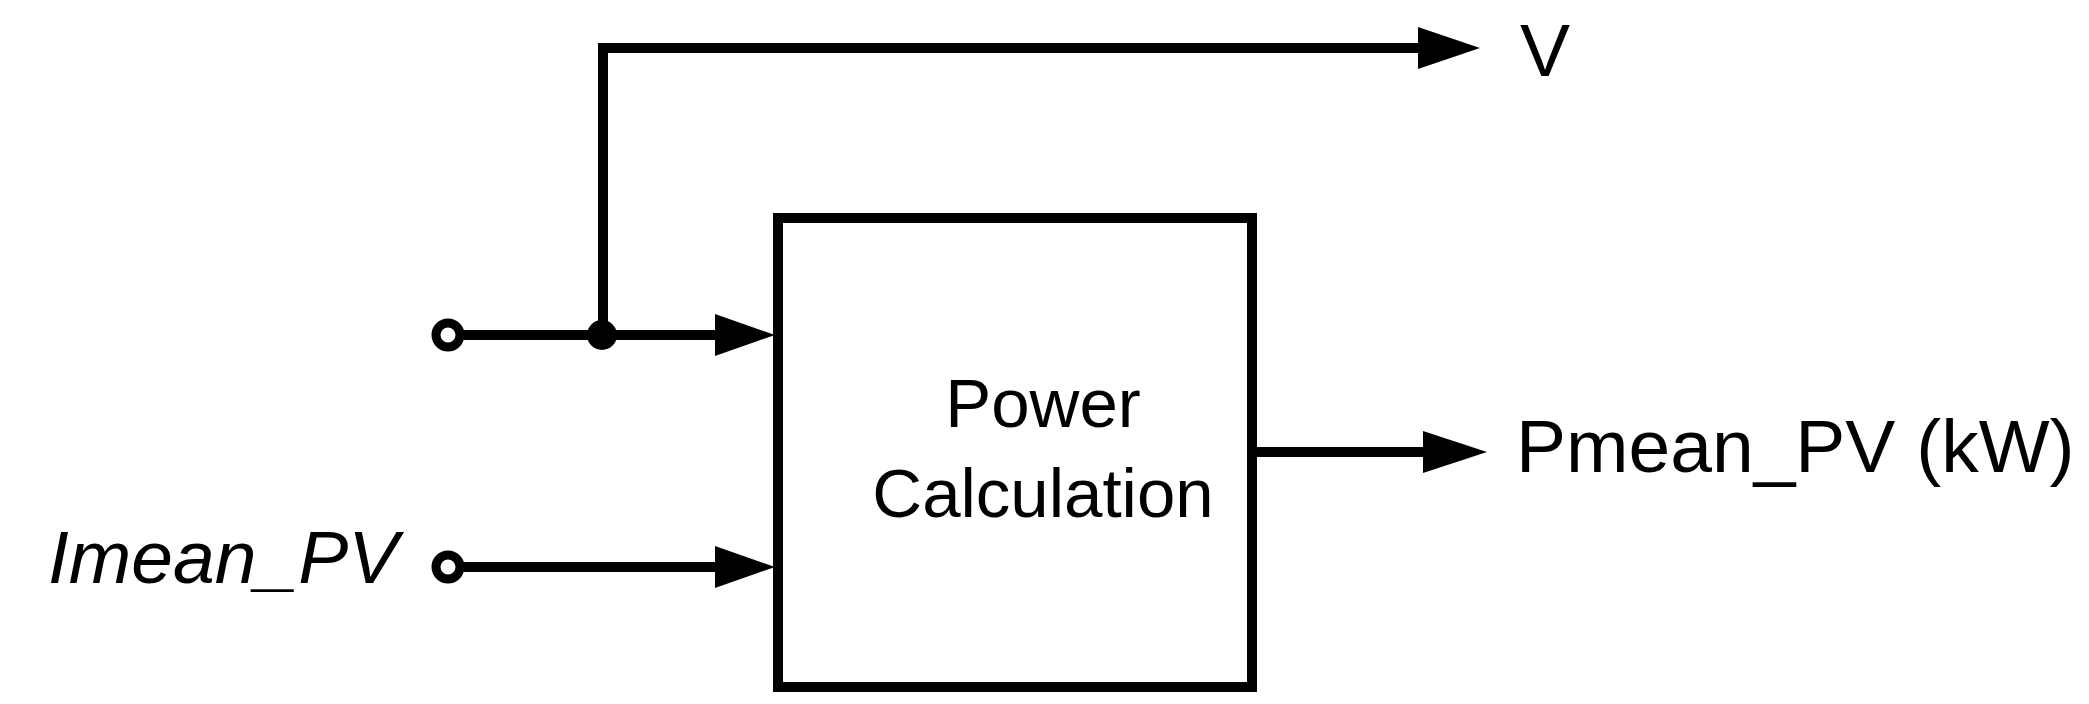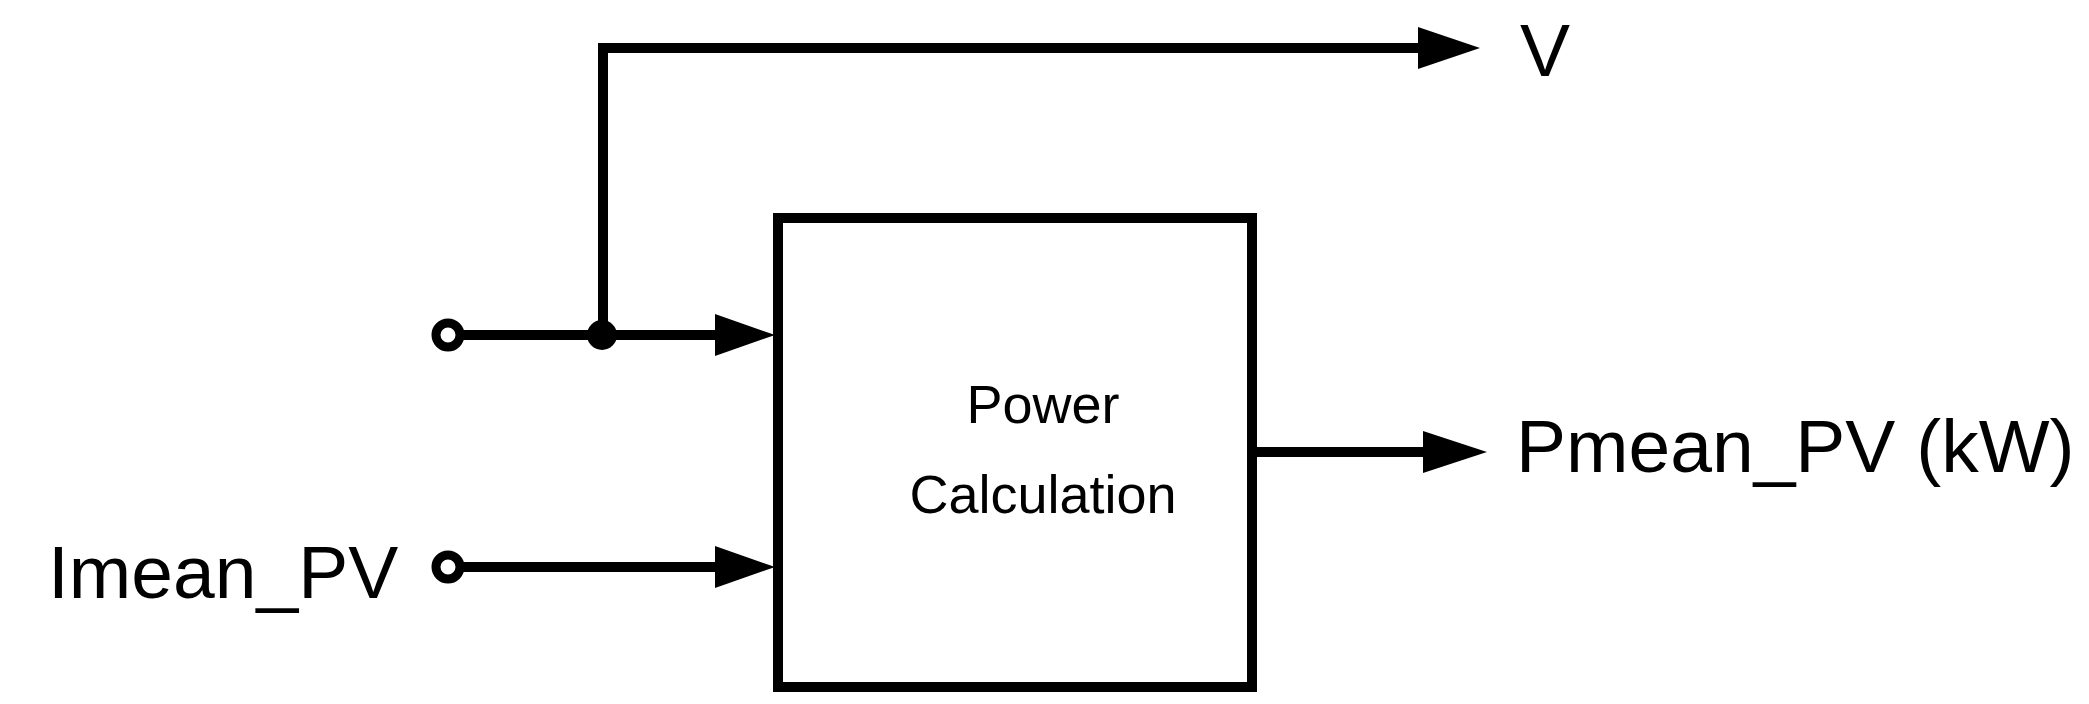--- a/index.html
+++ b/index.html
@@ -22,29 +22,29 @@
     top: 0;
   }
   .lbl {
     position: absolute;
     font-size: 75px;
     line-height: 1;
     white-space: nowrap;
     color: #000000;
   }
   .lbl-vmean { left: 10px;  top: 293px; }
-  .lbl-imean { left: 48px;  top: 535px; }
+  .lbl-imean { left: 48px;  top: 520px; font-style: italic; }
   .lbl-v     { left: 1520px; top: 13px; }
   .lbl-pmean { left: 1516px; top: 409px; text-align: center; }
   .block-label {
     position: absolute;
     left: 773px;
     top: 359px;
     width: 540px;
-    font-size: 54px;
+    font-size: 69px;
     line-height: 90px;
     text-align: center;
     white-space: pre-line;
     color: #000000;
   }
 </style>
 </head>
 <body>
 
 <div class="canvas">

